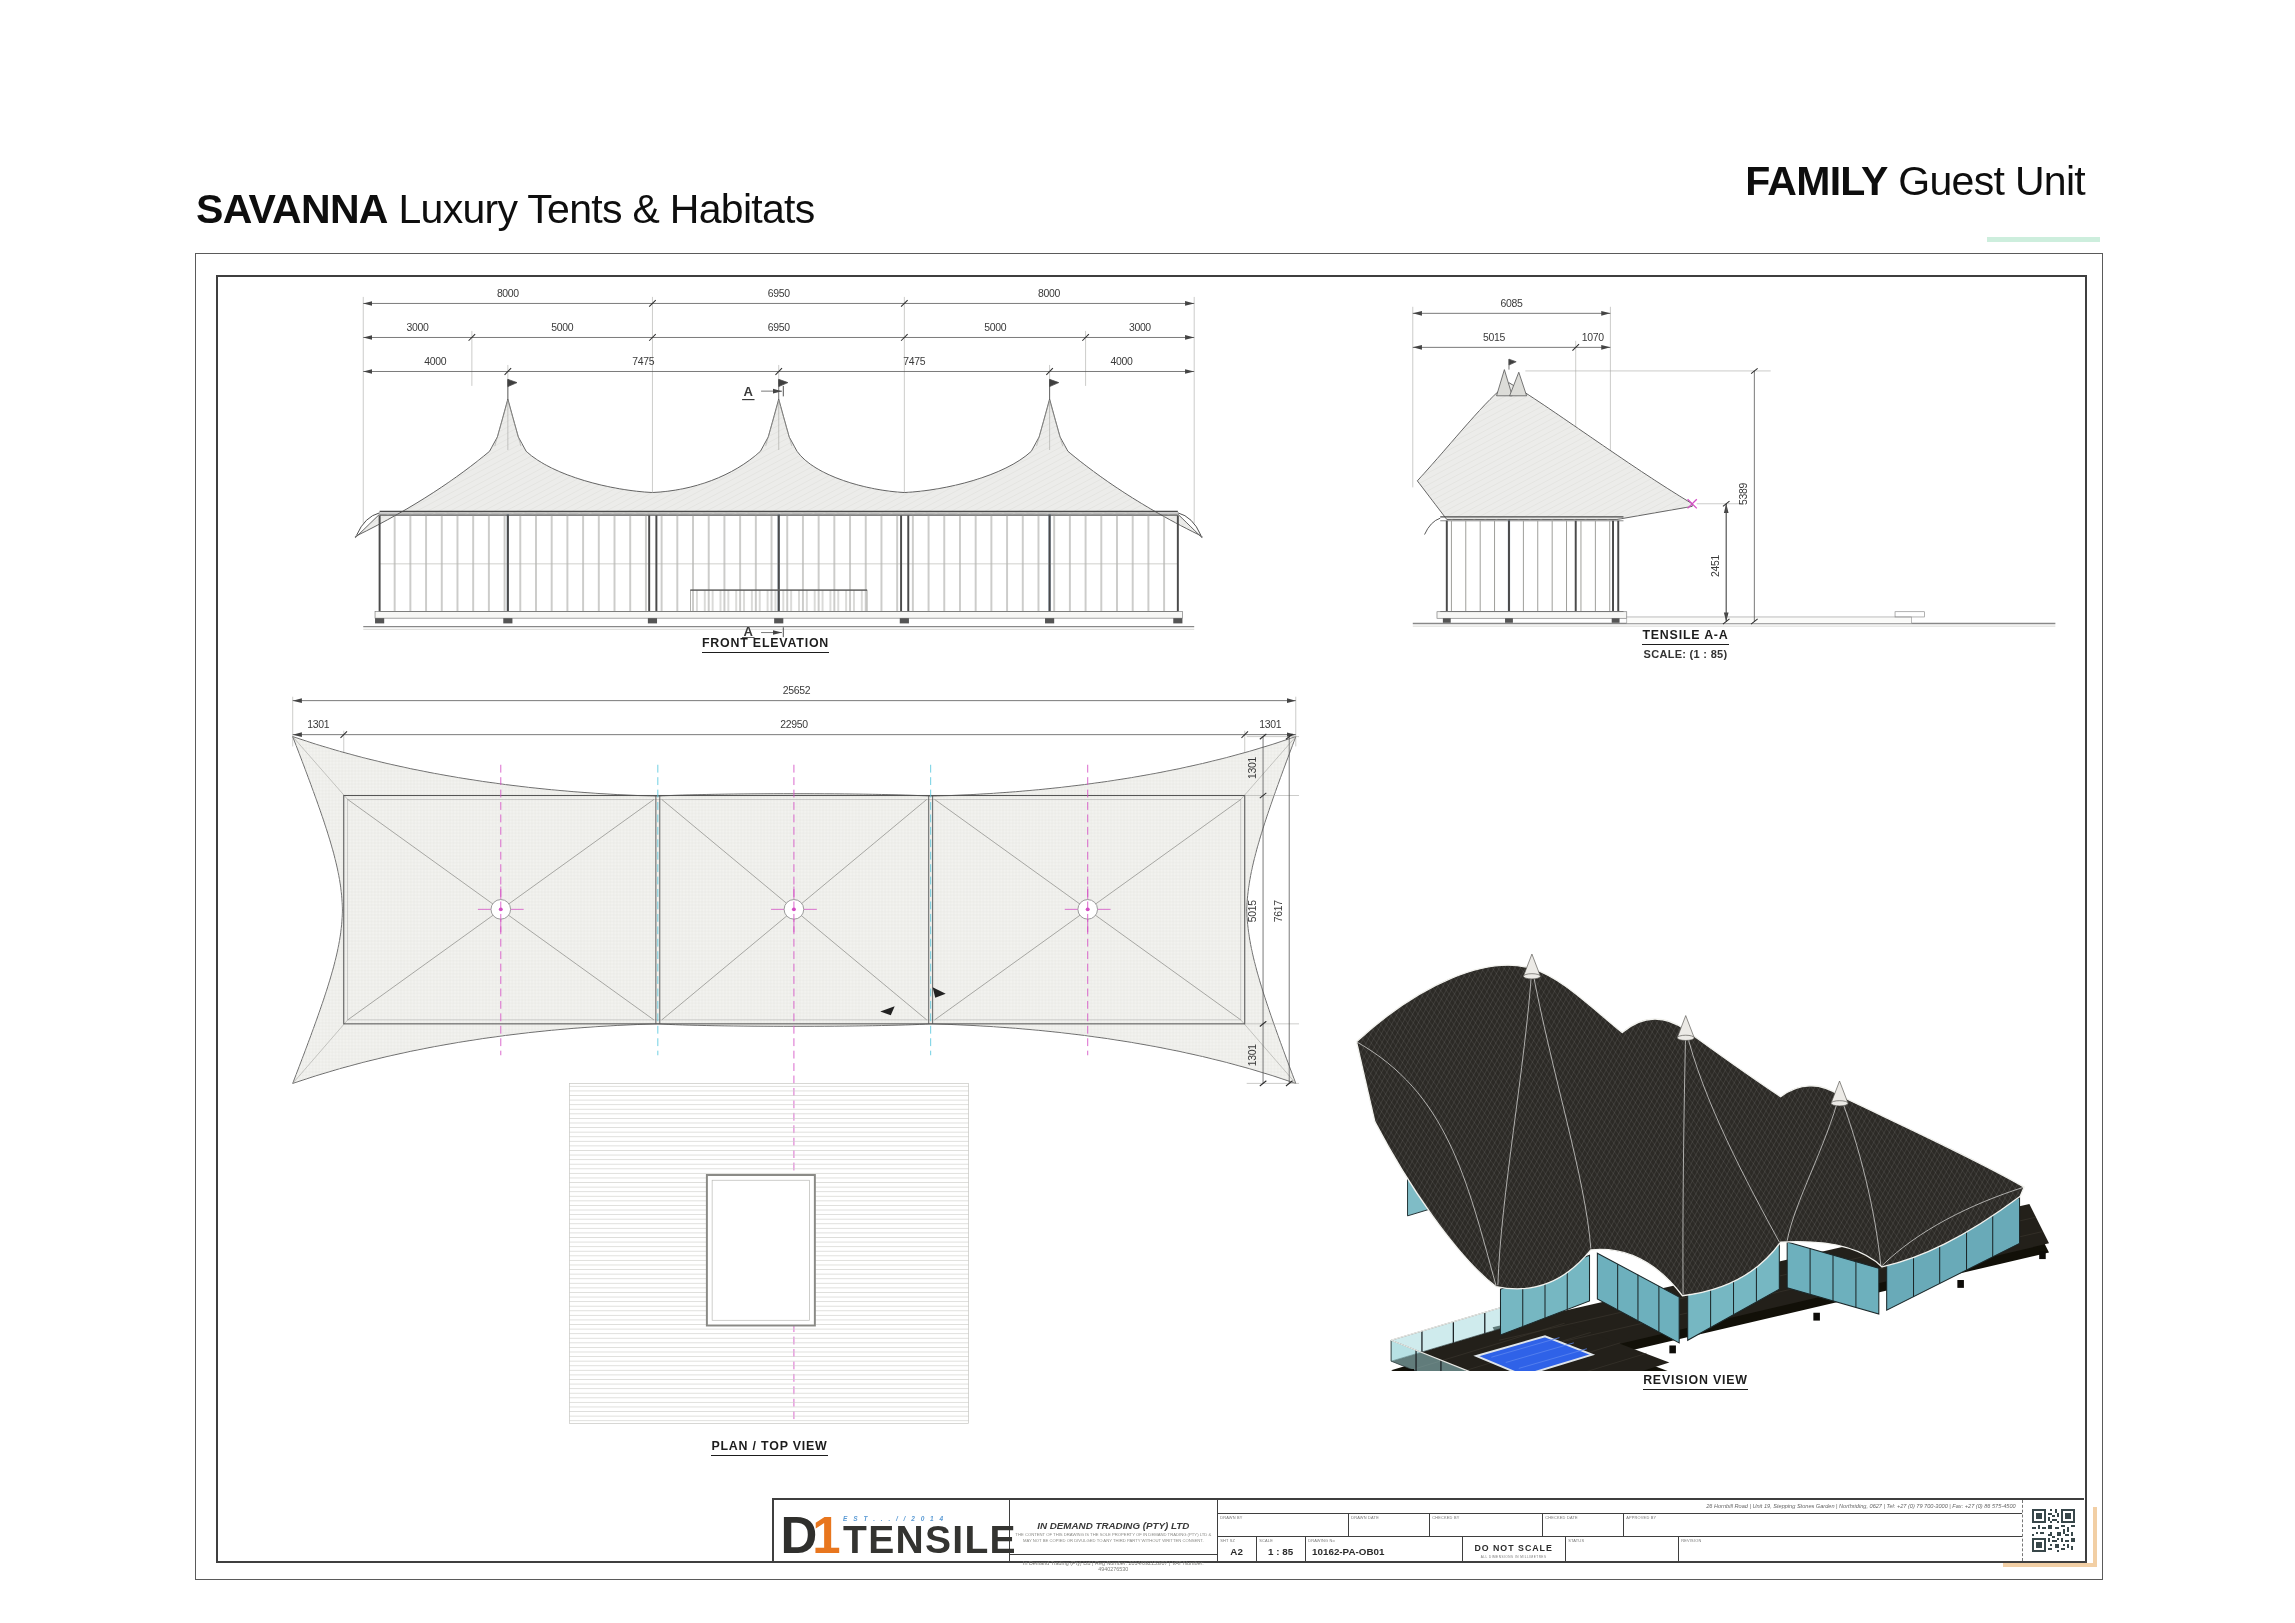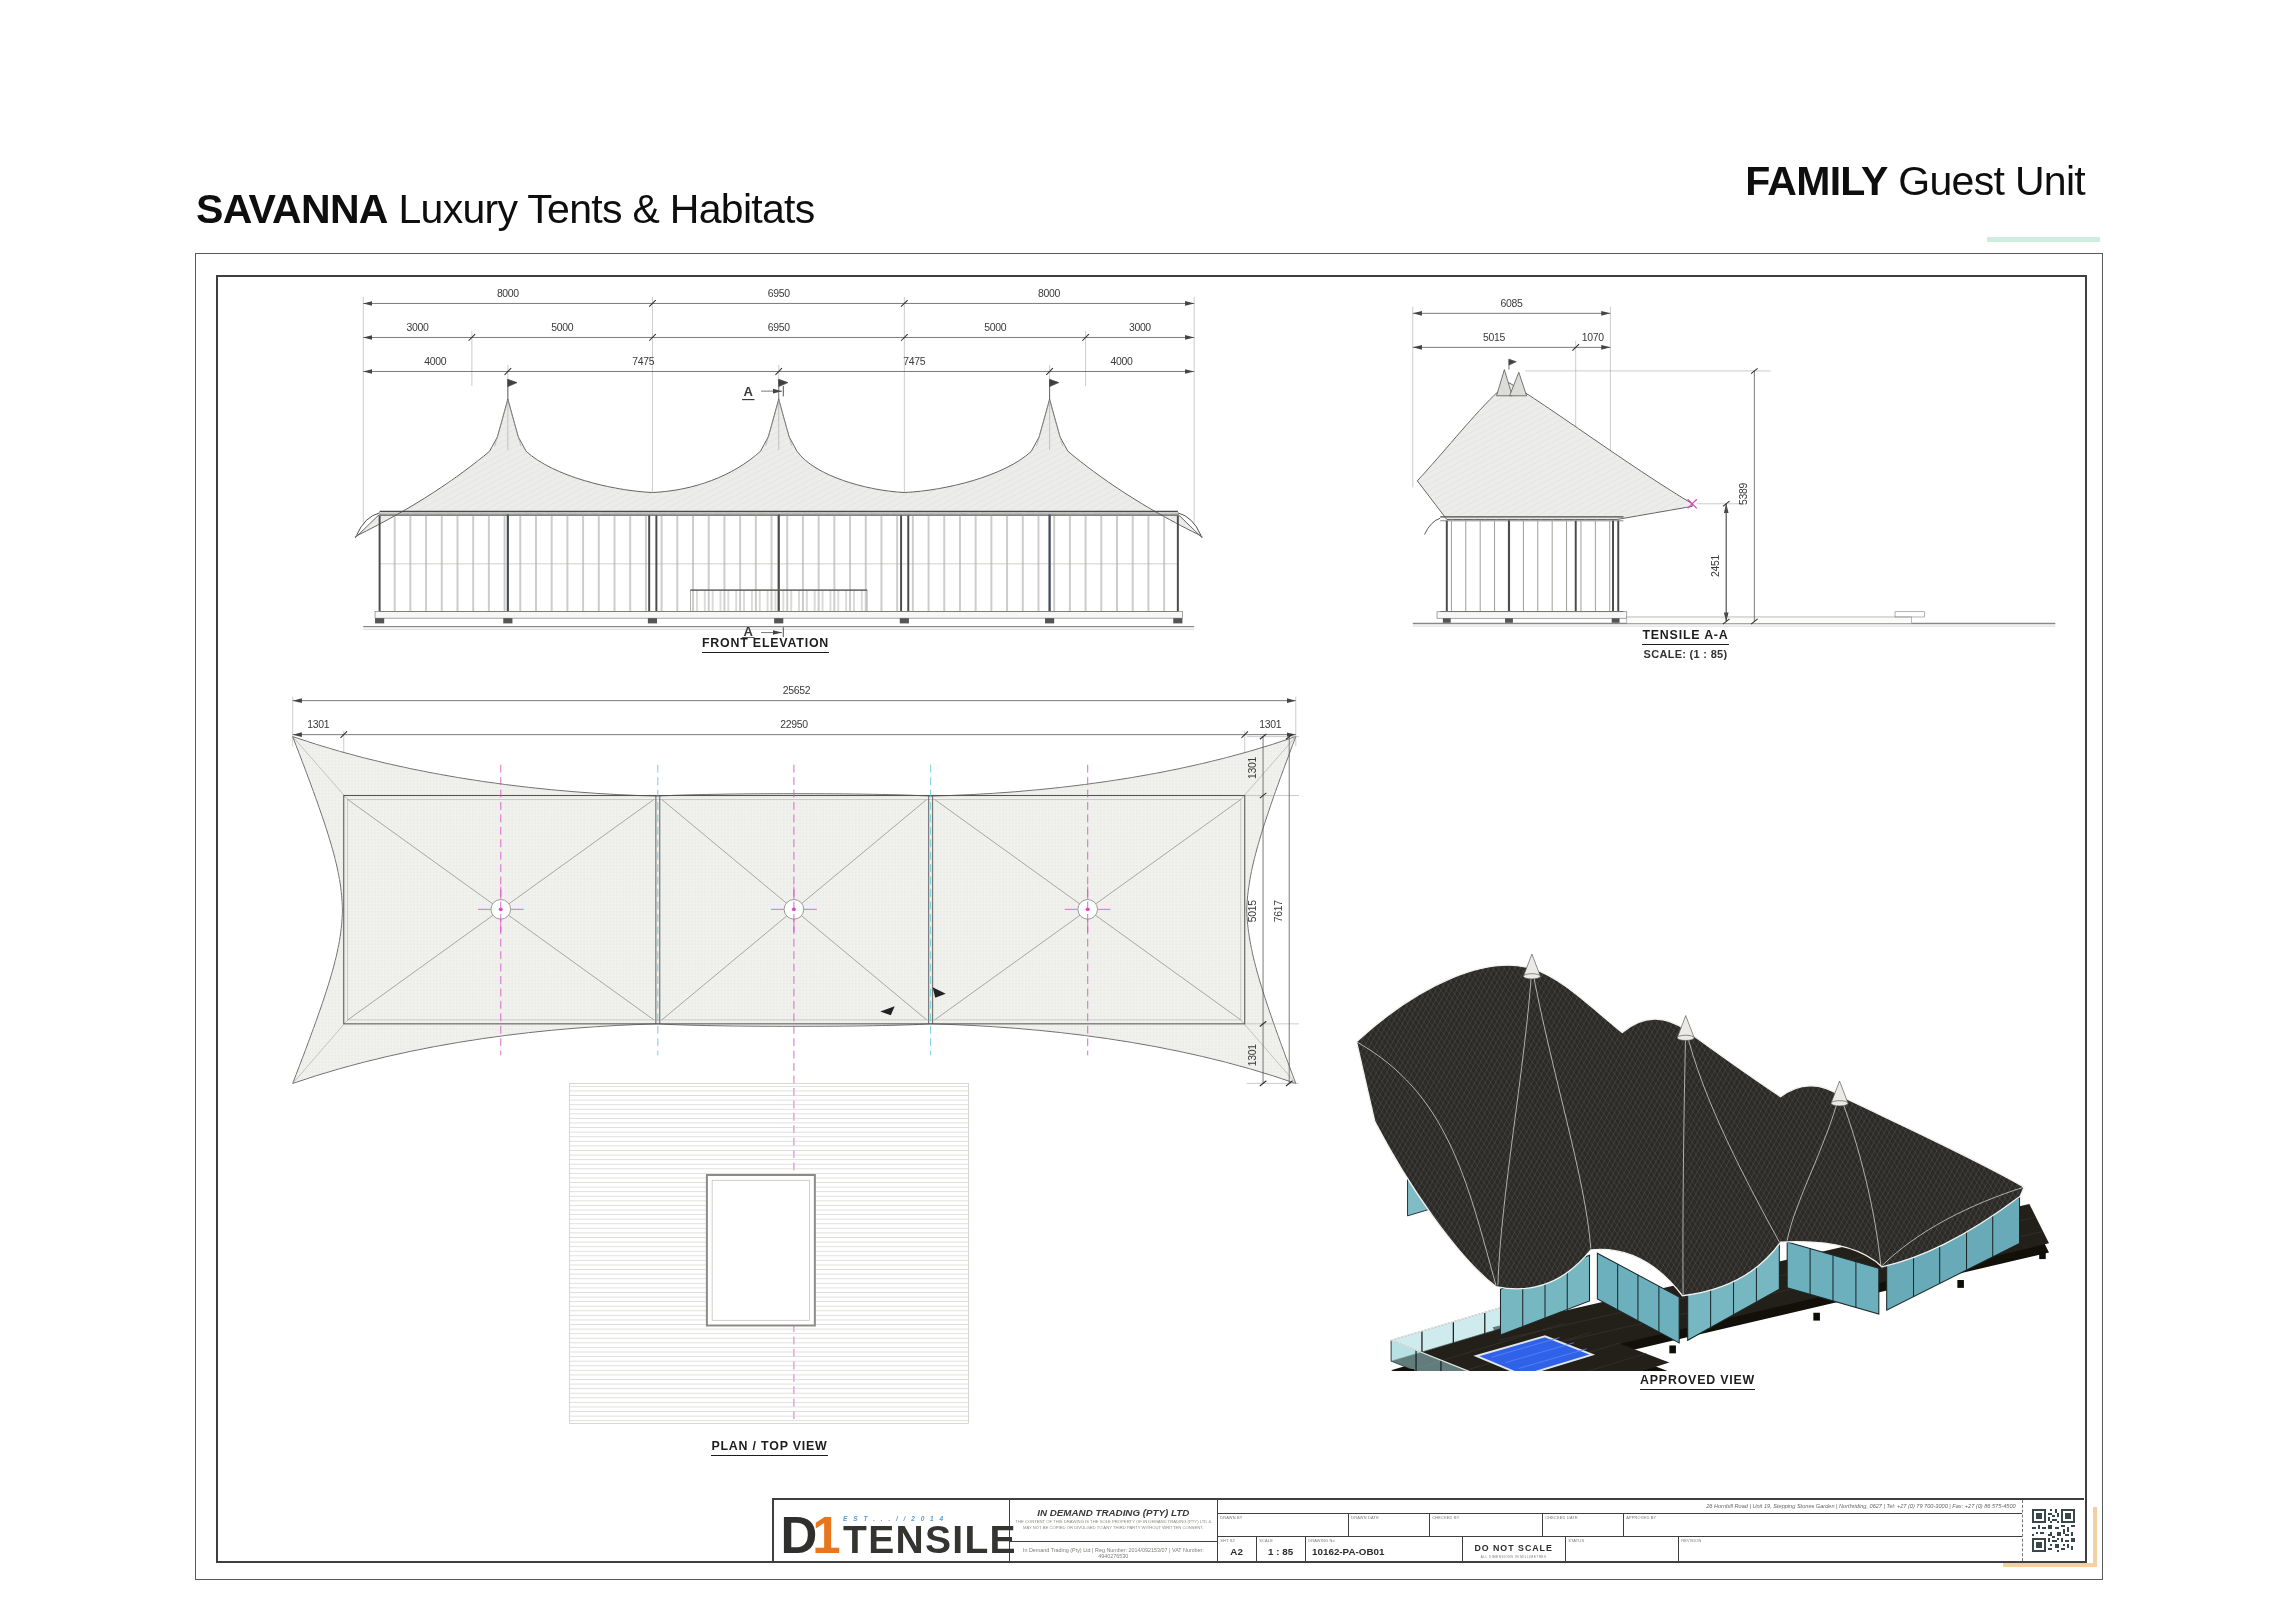--- a/index.html
+++ b/index.html
@@ -42,21 +42,21 @@
   
   .tb{border-top:2px solid #3f3f3f;border-left:2px solid #3f3f3f;display:flex;background:#fff;box-sizing:border-box;}
   .tb *{box-sizing:border-box;}
   .tb .cell{border-right:1px solid #3f3f3f;position:relative;}
   .tb .rowline{border-bottom:1px solid #3f3f3f;}
   .tiny-label{font-size:3.9px;color:#777;position:absolute;top:1.3px;left:2.6px;letter-spacing:0.2px;}
   .logo-d{font-size:51px;font-weight:900;color:#2f2f2d;line-height:.85;letter-spacing:-2.6px;}
   .logo-one{font-size:51px;font-weight:900;color:#e8761e;line-height:.85;margin-left:-2.6px;}
   .logo-tensile{font-size:39px;font-weight:800;color:#343431;letter-spacing:1.3px;line-height:.9;}
   .est{font-size:6.5px;font-style:italic;color:#5b9bd5;letter-spacing:2px;font-weight:700;}
-  .company-name{font-style:italic;font-size:9.8px;font-weight:700;color:#3a3a3a;text-align:center;padding-top:7px;}
+  .company-name{font-style:italic;font-size:9.8px;font-weight:700;color:#3a3a3a;text-align:center;padding-top:20px;}
   .disclaimer{font-size:4.2px;color:#8a8a86;text-align:center;line-height:1.45;padding:1.3px 5.2px;}
   .regline{font-size:5.4px;color:#7d7d79;text-align:center;padding-top:5.9px;}
   .addr{font-size:5.6px;font-style:italic;color:#666;text-align:right;padding:2.6px 6.5px 0 0;white-space:nowrap;overflow:hidden;}
   .val{font-size:9.8px;font-weight:700;color:#2b2b2b;text-align:center;padding-top:9.2px;}
   .dns{font-size:8.8px;font-weight:800;letter-spacing:1px;color:#2b2b2b;text-align:center;padding-top:6.5px;}
   .dns-sub{font-size:3.1px;letter-spacing:0.5px;color:#777;text-align:center;padding-top:1.3px;}
   .qr-cell{border-left:1px dashed #777;display:flex;align-items:center;justify-content:center;}
 </style>
 </head>
 <body>
@@ -586,21 +586,21 @@
   <g fill="#0e0c08">
     <rect x="300" y="724" width="10" height="12"></rect>
       <rect x="520" y="676" width="10" height="12"></rect>
     <rect x="740" y="626" width="10" height="12"></rect>
       <rect x="960" y="576" width="10" height="12"></rect>
     <rect x="1085" y="532" width="10" height="12"></rect>
       <rect x="120" y="712" width="10" height="12"></rect>
   </g>
 </svg>
 <div class="abs label-wrap" style="left:1640px;top:1373px;width:111px;">
-  <span class="view-label">APPROVED VIEW</span>
+  <span class="view-label">REVISION VIEW</span>
 </div>
 
 <div class="abs tb" style="left:772px;top:1498px;width:1312px;height:63px;">
 
   <div class="cell" style="width:236px;display:flex;align-items:flex-end;padding:2.6px 5.2px 3.9px 6.5px;">
     <span class="logo-d">D</span>
     <span class="logo-one">1</span>
     <span style="display:inline-flex;flex-direction:column;margin-left:2.6px;">
       <span class="est">E S T . . . / / 2 0 1 4</span>
       <span class="logo-tensile">TENSILE</span>

